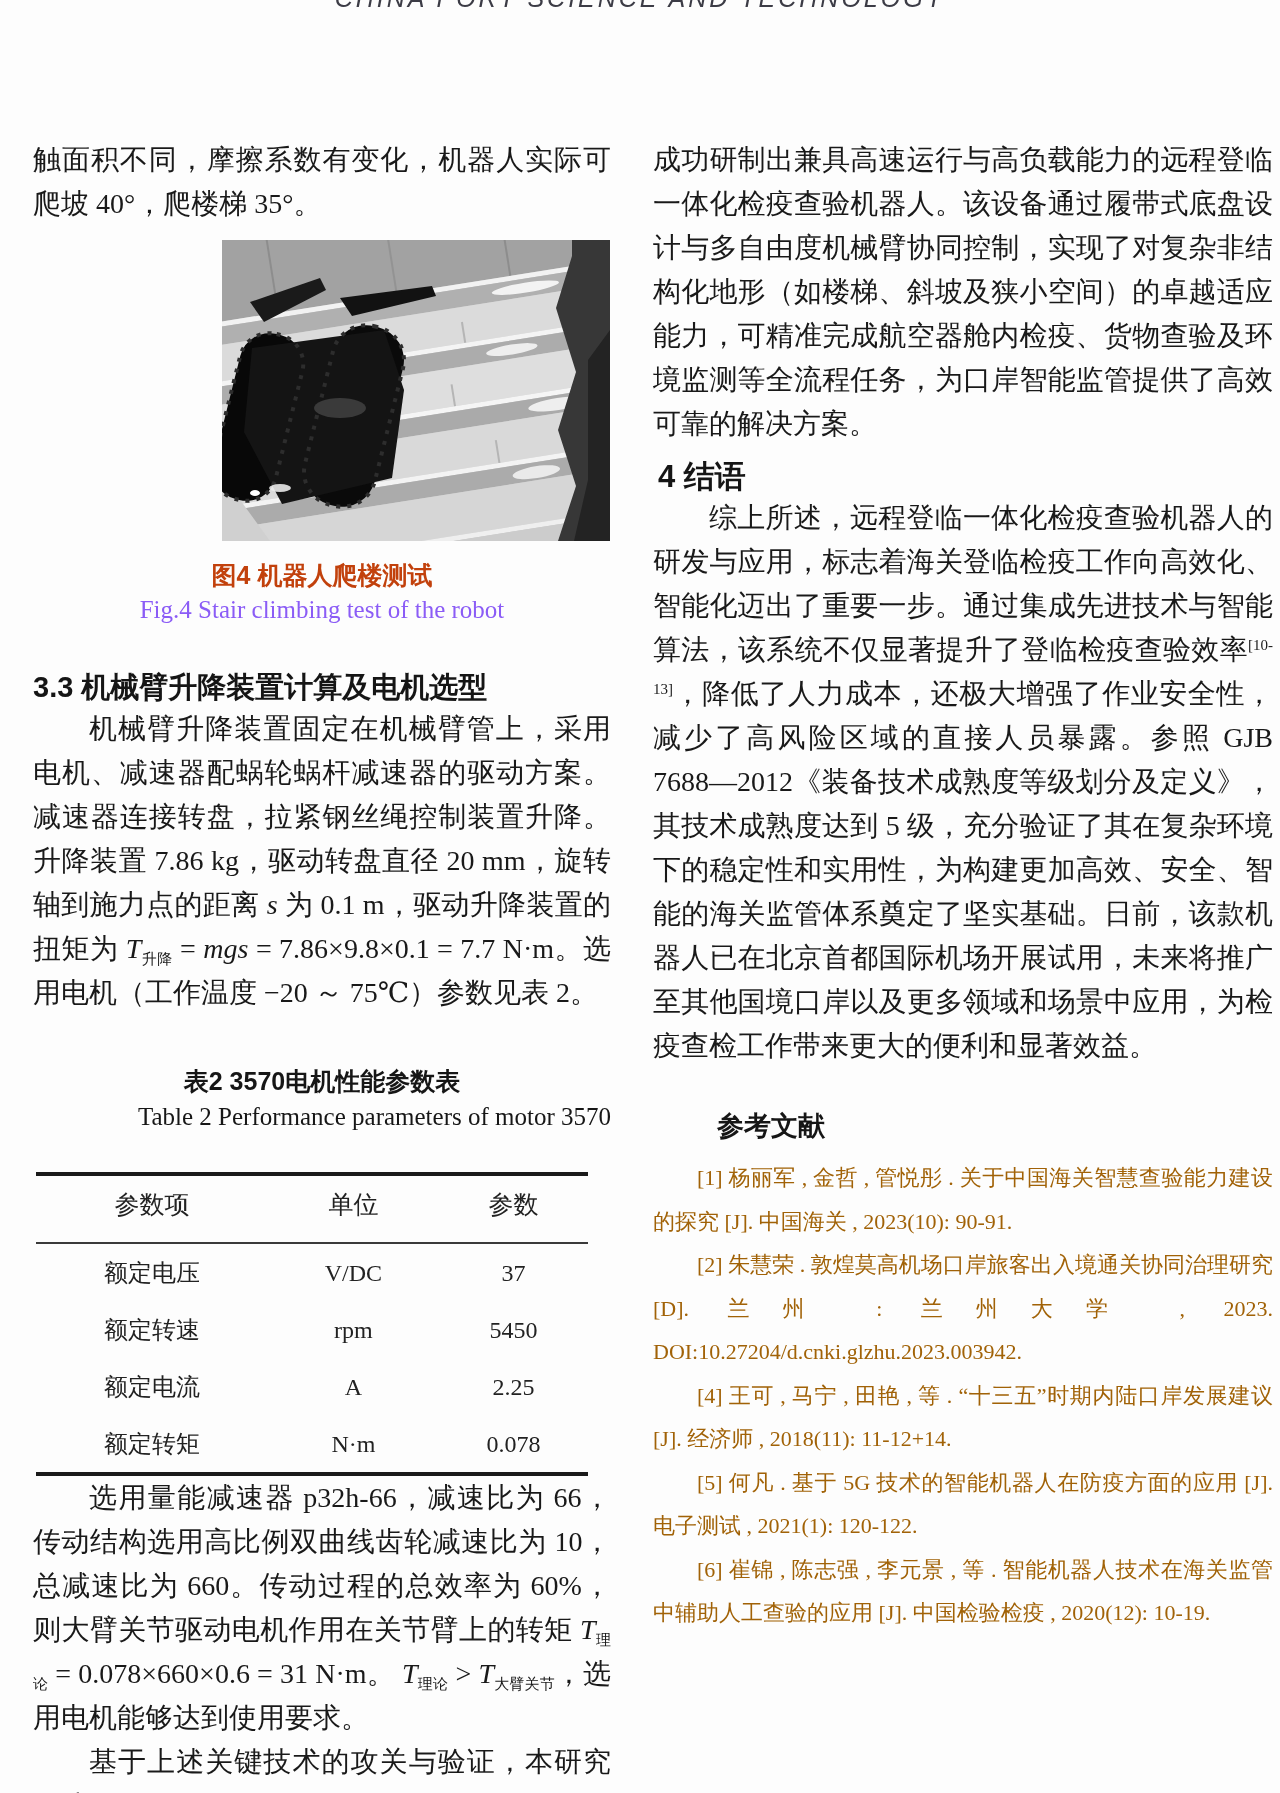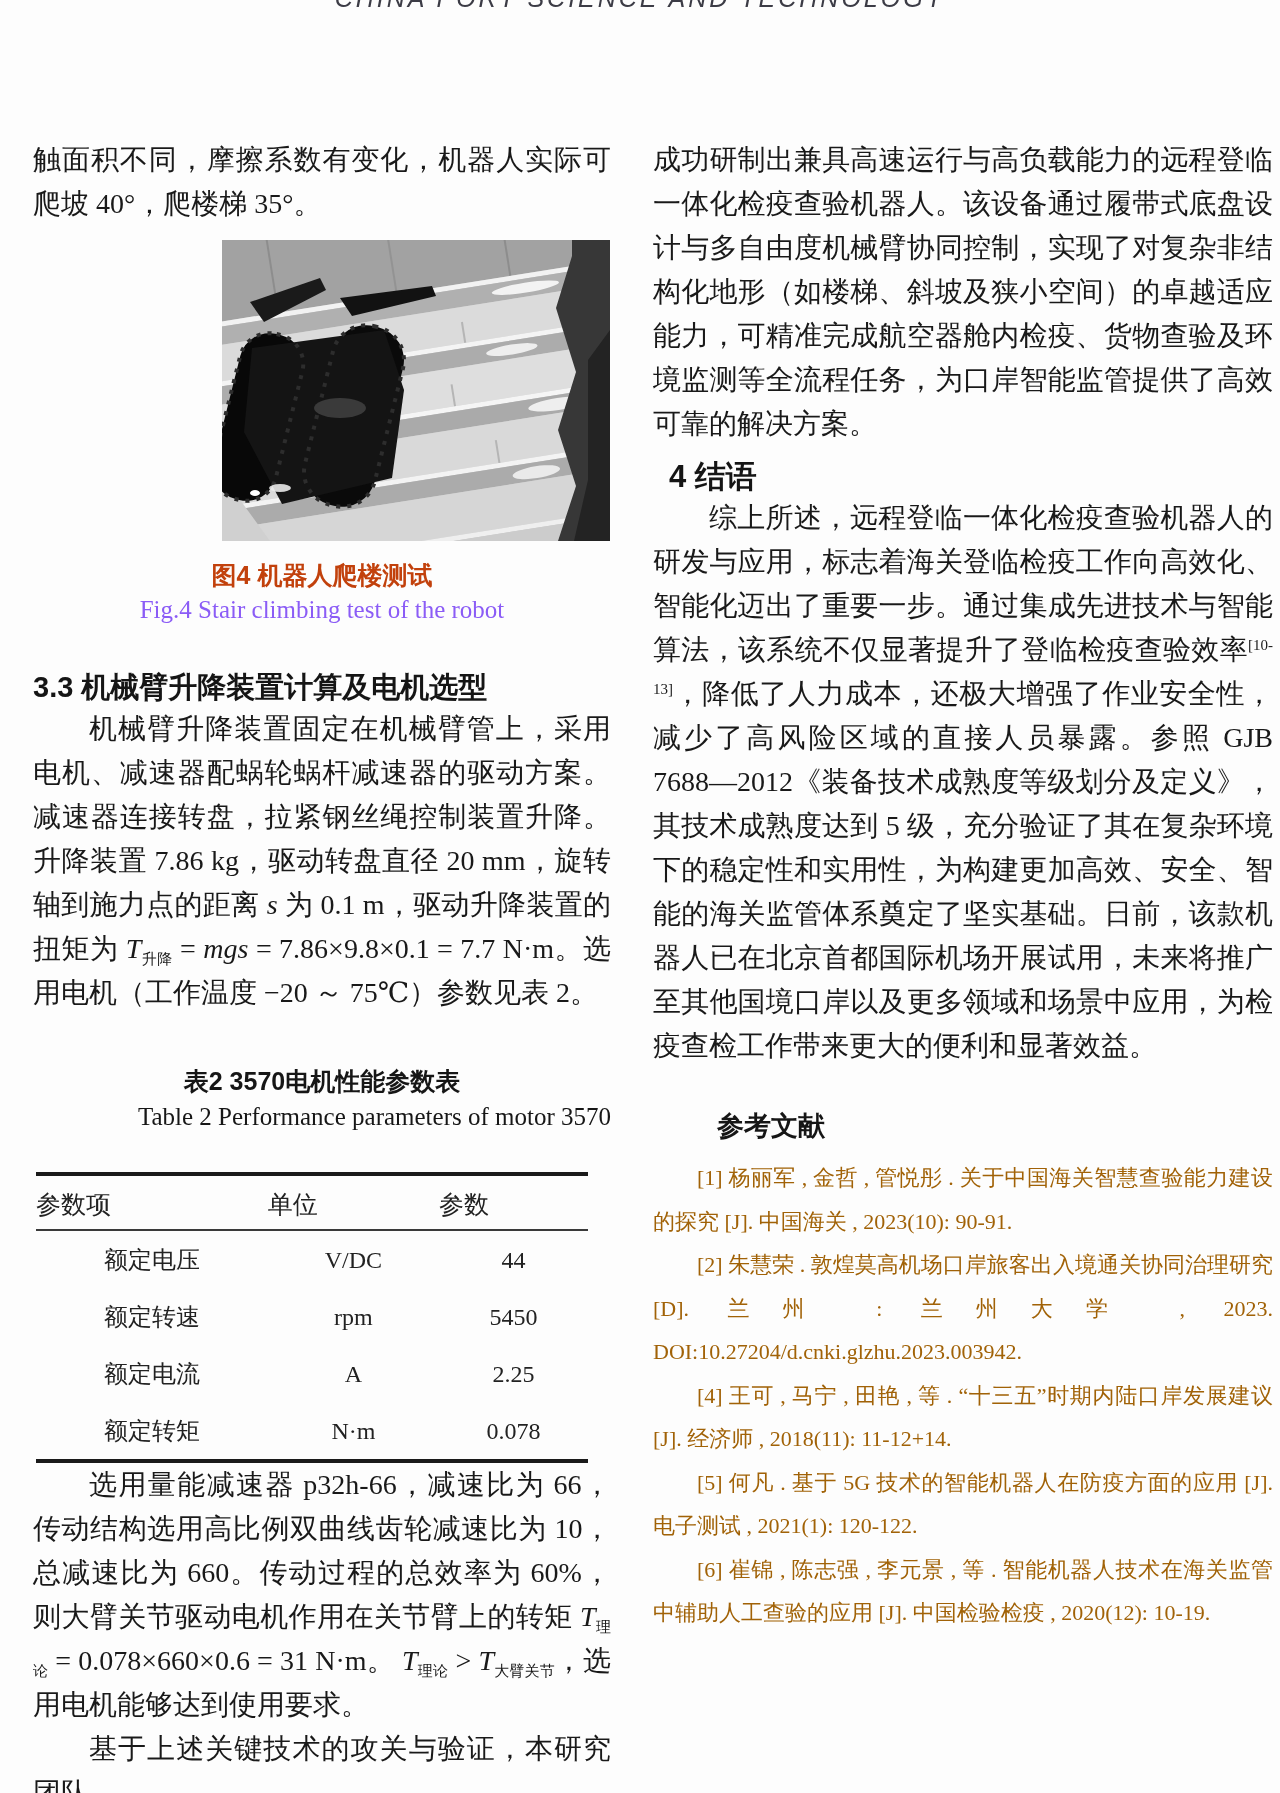--- a/index.html
+++ b/index.html
@@ -27,38 +27,38 @@
   .cap-zh{
     margin-top:16px;text-align:center;font-family:"Liberation Sans","DejaVu Sans",sans-serif;
     font-weight:700;font-size:25px;line-height:36px;color:#c2410c;
   }
   .cap-en{text-align:center;font-size:25px;line-height:34px;color:#8b5cf6;}
   .h-sec{
     margin:40px 0 0 0;font-family:"Liberation Sans","DejaVu Sans",sans-serif;
     font-weight:700;font-size:29px;line-height:40px;color:#151515;
   }
   .h-concl{
-    margin:12px 0 0 16px;font-family:"Liberation Sans","DejaVu Sans",sans-serif;
+    margin:12px 0 0 5px;font-family:"Liberation Sans","DejaVu Sans",sans-serif;
     font-weight:700;font-size:31px;line-height:38px;color:#151515;
   }
   .p-after-h{margin-top:0;}
   .p-concl{margin-top:36px;}
   .tcap-zh{
     margin-top:48px;text-align:center;font-family:"Liberation Sans","DejaVu Sans",sans-serif;
     font-weight:700;font-size:25px;line-height:36px;
   }
   .tcap-en{text-align:right;font-size:25px;line-height:36px;}
   table.ptable{
     width:552px;margin:37px 0 0 3px;border-collapse:collapse;
     border-top:4px solid #1a1a1a;border-bottom:4px solid #1a1a1a;
     font-size:24px;color:#222;
   }
   table.ptable th{
-    font-weight:400;font-size:25px;text-align:left;
-    padding:12px 0 8px 0;border-bottom:2px solid #3a3a3a;
+    font-weight:400;font-size:25px;text-align:center;
+    padding:12px 0 21px 0;border-bottom:2px solid #3a3a3a;
   }
   table.ptable td{text-align:center;padding:13px 0 12px 0;}
   .c1{width:42%;} .c2{width:31%;} .c3{width:27%;}
   .p-mid{margin-top:44px;}
   .refs-h{
     margin:38px 0 0 64px;font-family:"Liberation Sans","DejaVu Sans",sans-serif;
     font-weight:700;font-size:27px;line-height:40px;color:#151515;
   }
   .refs{margin-top:10px;}
   p.ref{
@@ -157,21 +157,21 @@
         <tr>
           <th class="c1">参数项</th>
           <th class="c2">单位</th>
           <th class="c3">参数</th>
         </tr>
       </thead>
       <tbody>
         <tr>
           <td>额定电压</td>
           <td>V/DC</td>
-          <td>44</td>
+          <td>37</td>
         </tr>
         <tr>
           <td>额定转速</td>
           <td>rpm</td>
           <td>5450</td>
         </tr>
         <tr>
           <td>额定电流</td>
           <td>A</td>
           <td>2.25</td>

